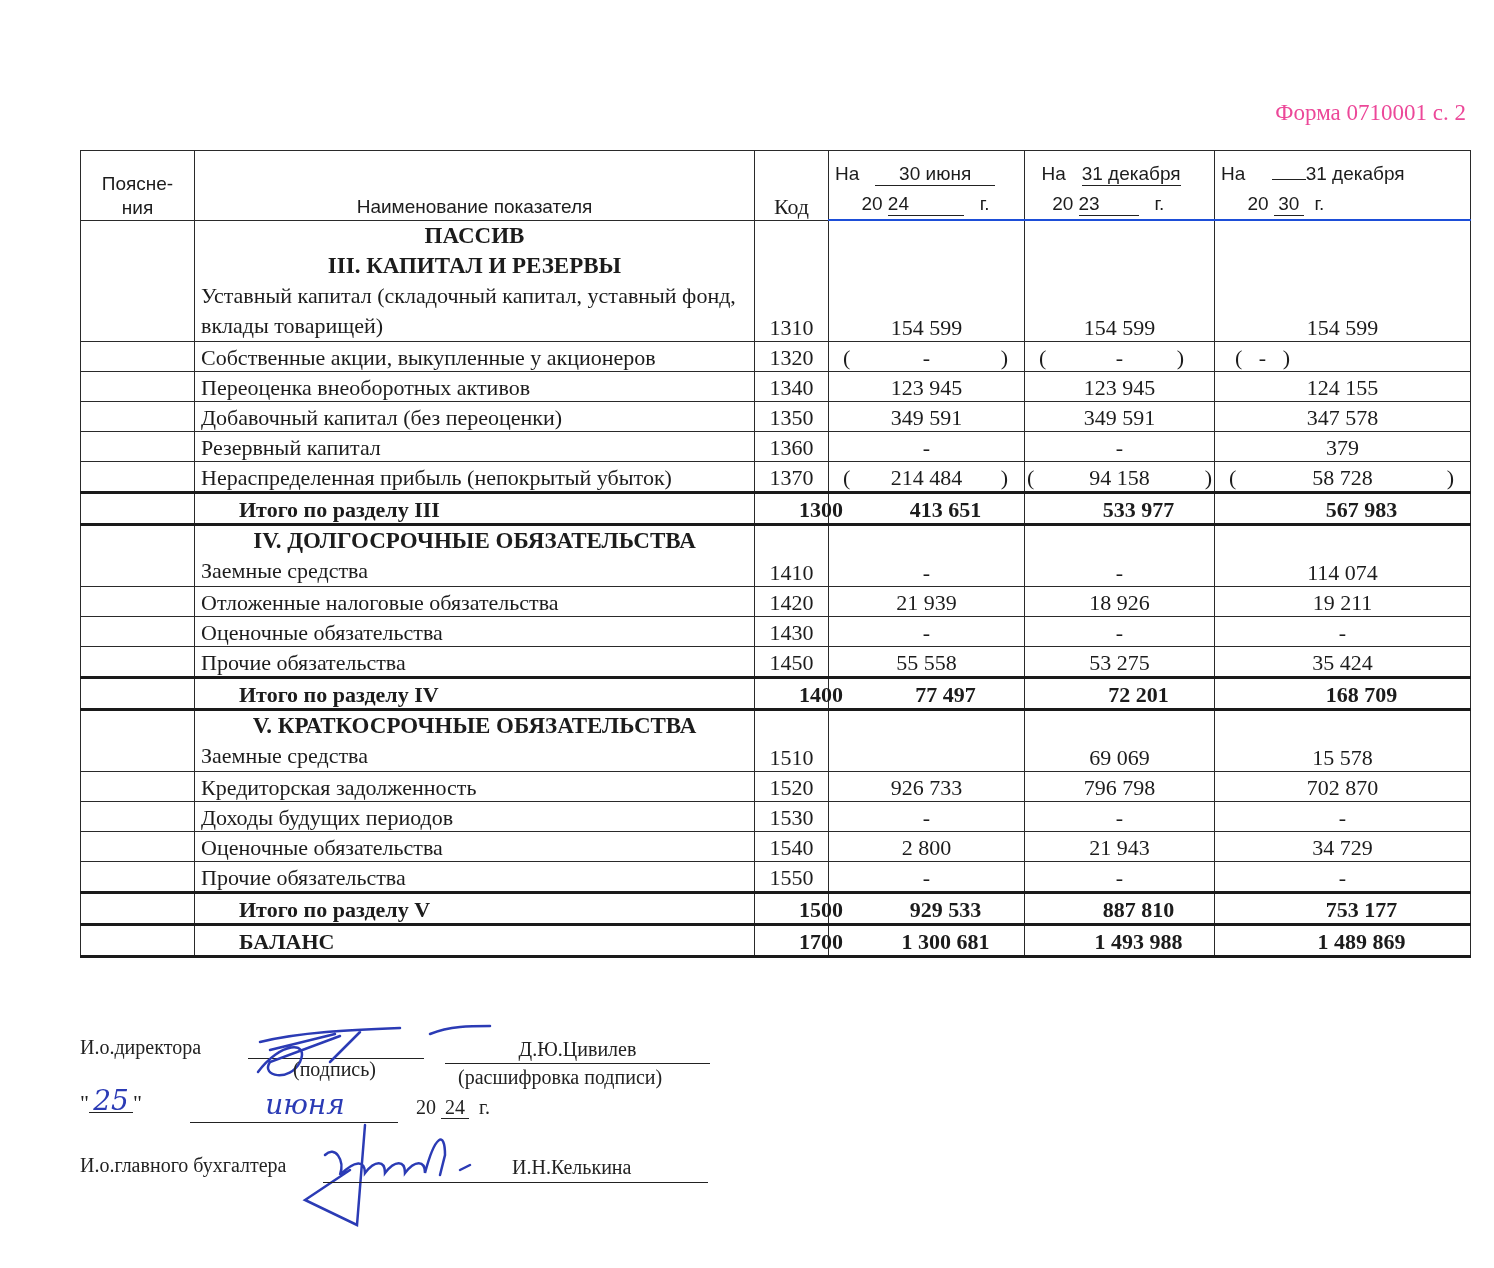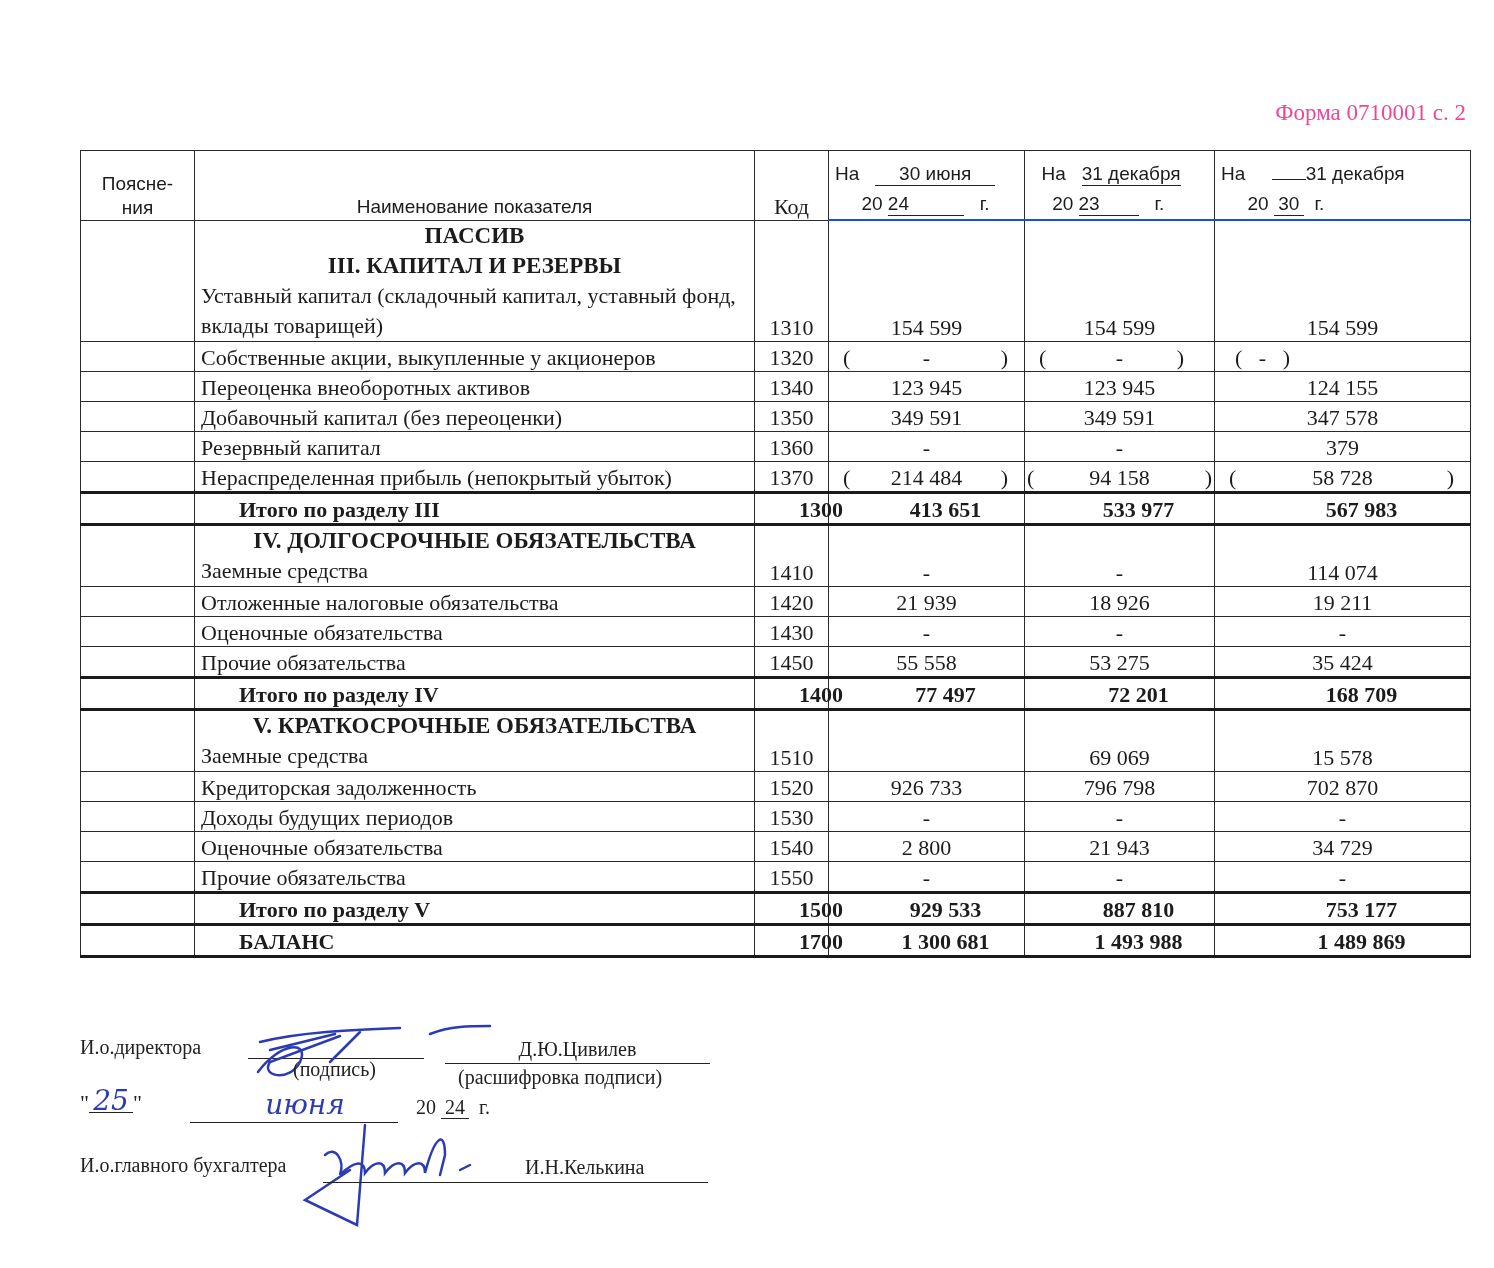--- a/index.html
+++ b/index.html
@@ -275,14 +275,14 @@
   <div class="sig-row" style="left:0;top:60px;font-size:22px"><span>"</span><span class="hand u" style="width:44px;font-size:28px">25</span><span>"</span></div>
   <div class="sig-row hand" style="left:145px;top:58px;width:160px;text-align:center;font-size:28px">июня</div>
   <div class="sig-line" style="left:110px;top:92px;width:208px"></div>
   <div class="sig-row" style="left:336px;top:66px"><span>20</span>&nbsp;<span class="u" style="width:28px">24</span>&nbsp;&nbsp;<span>г.</span></div>
 
   <div class="sig-row" style="left:0;top:124px">И.о.главного бухгалтера</div>
   <svg style="position:absolute;left:215px;top:85px" width="210" height="130">
     <path d="M30 40 C40 30 50 45 45 60 C60 45 70 45 70 58 C80 45 90 45 90 58 C100 45 110 45 110 58 C120 45 130 45 130 58 C140 20 150 15 150 40 L145 60 M165 55 L175 50 M70 10 L62 110 L10 85 L55 55" fill="none" stroke="#2b3bb5" stroke-width="2.5" stroke-linecap="round"></path>
   </svg>
   <div class="sig-line" style="left:243px;top:152px;width:385px"></div>
-  <div class="sig-row" style="left:445px;top:126px">И.Н.Келькина</div>
+  <div class="sig-row" style="left:432px;top:126px">И.Н.Келькина</div>
 </div>
 
 </body></html>

